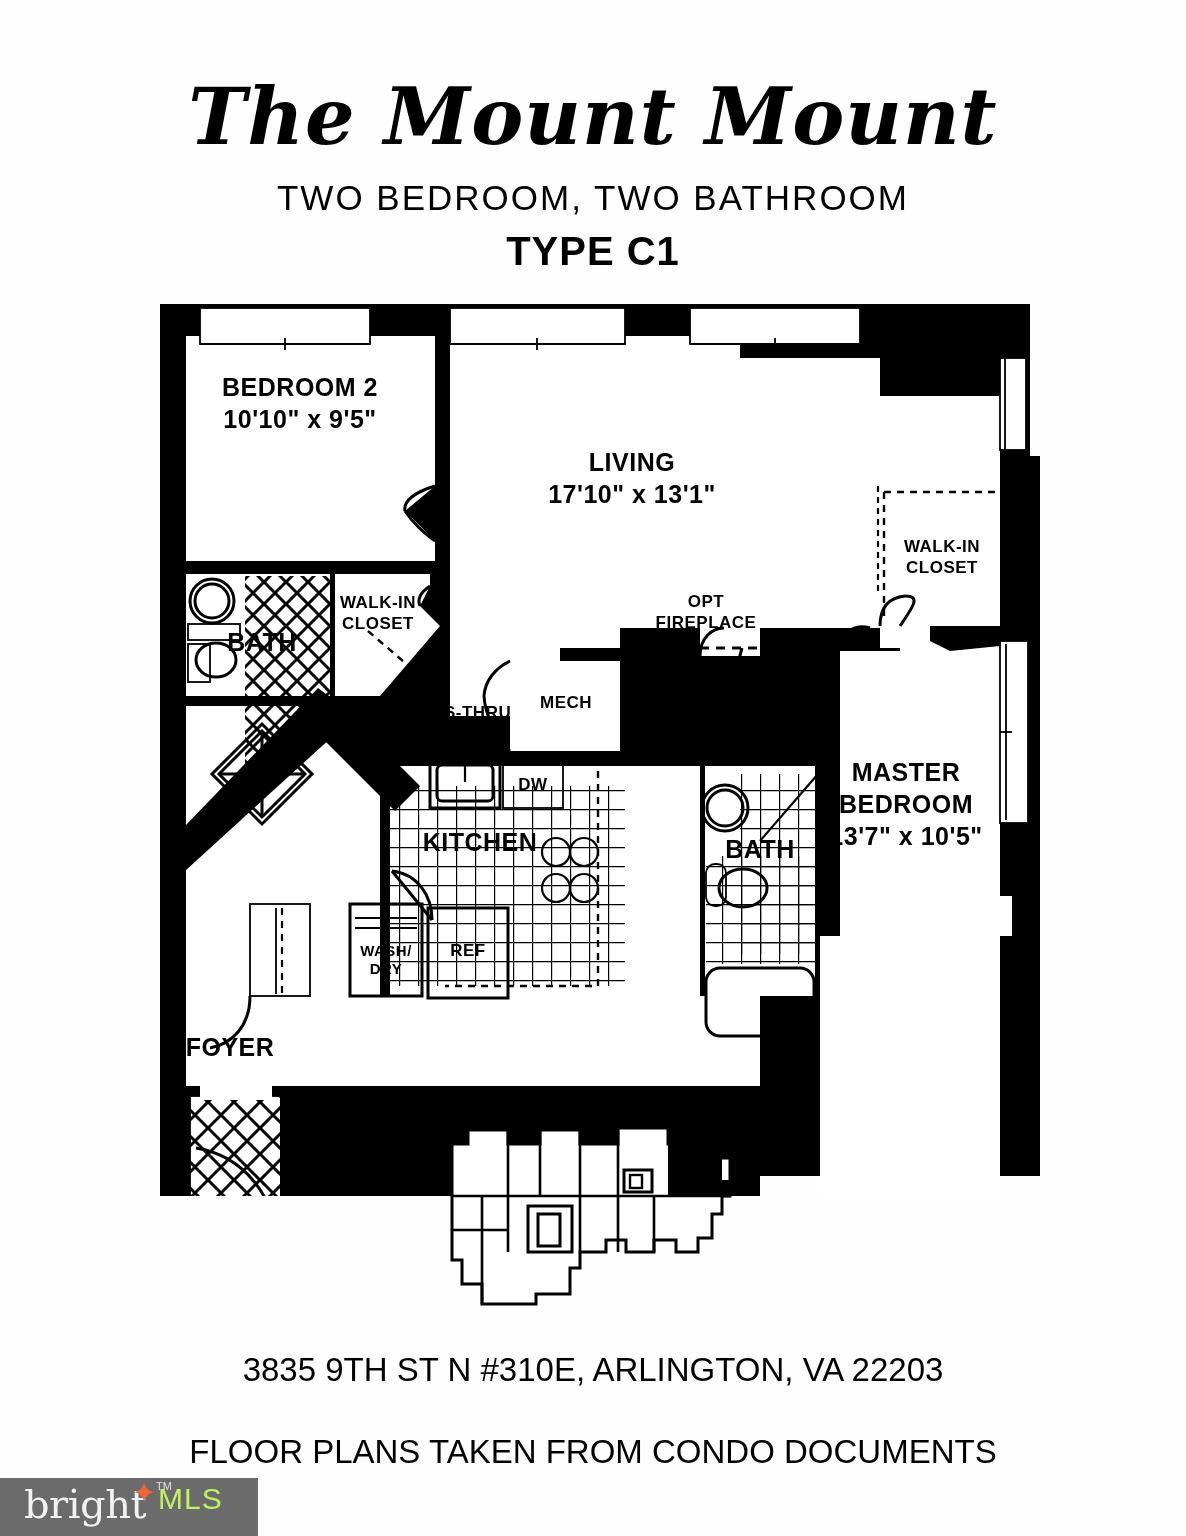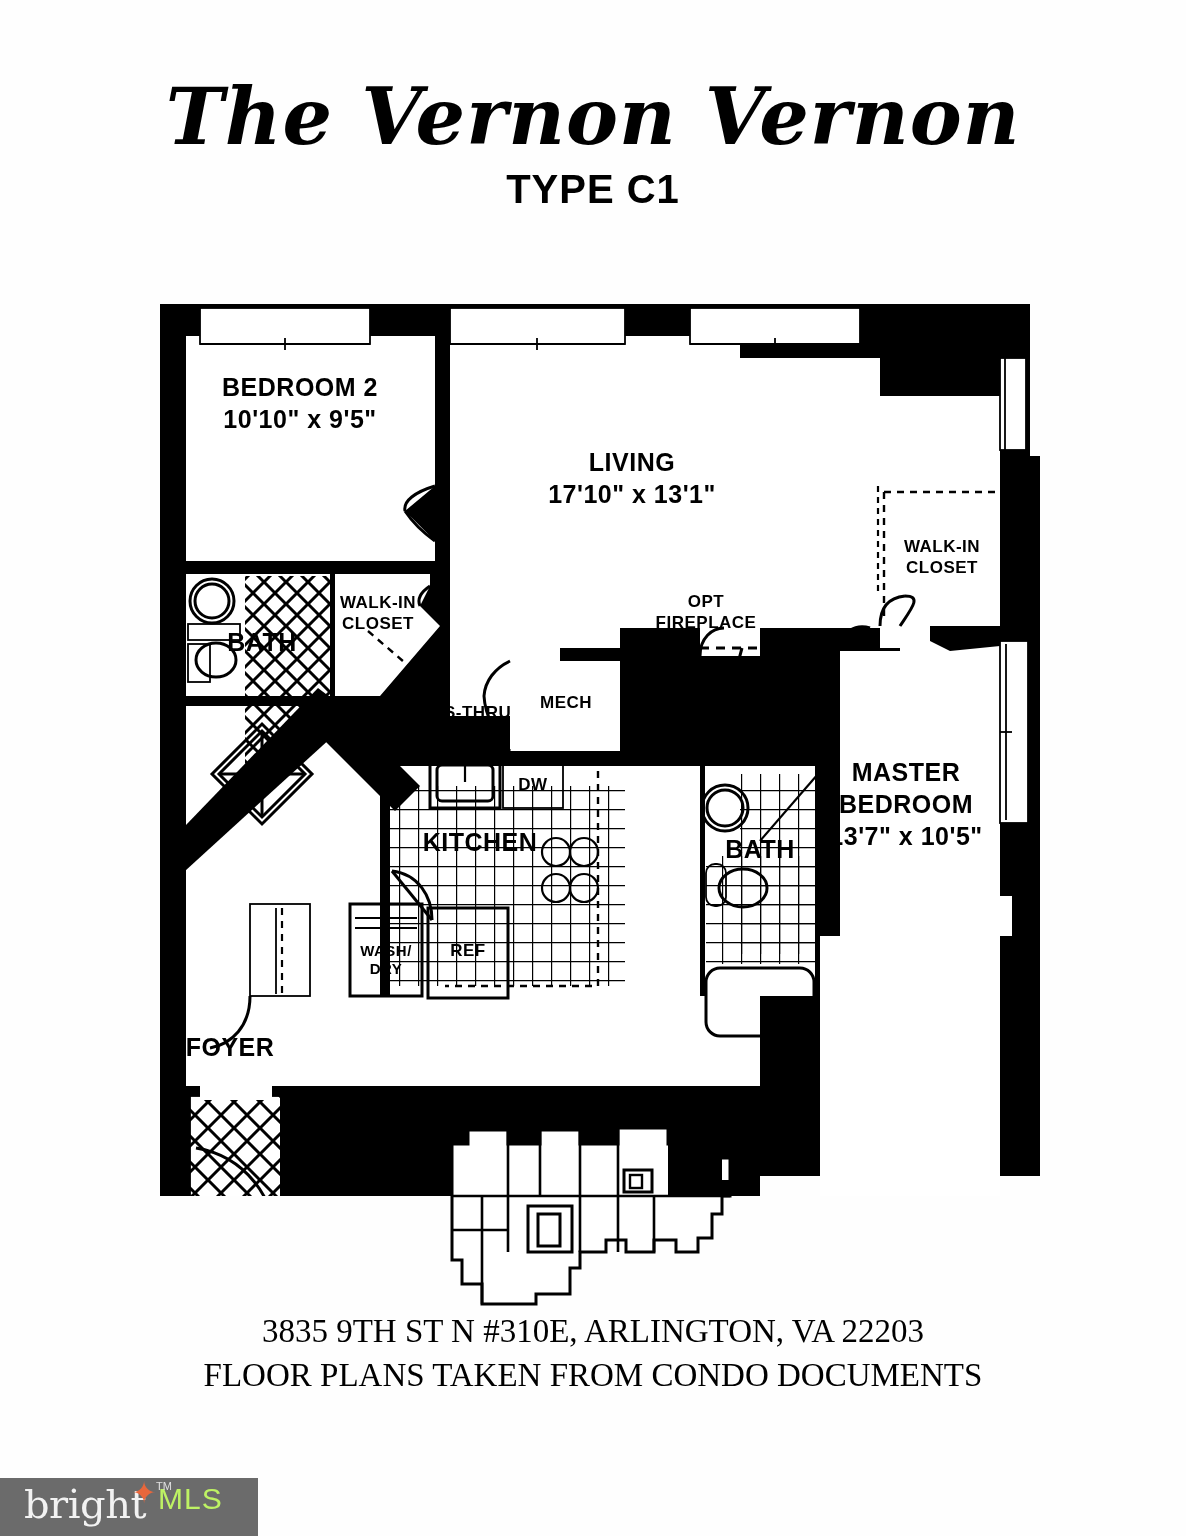--- a/index.html
+++ b/index.html
@@ -85,25 +85,26 @@
   }
 
   
   #footer {
     position: absolute;
     left: 0; top: 1310px;
     width: 1186px;
     text-align: center;
   }
   #footer .fline {
-    font-family: Liberation Serif, serif;
+    font-family: Liberation Sans, sans-serif;
     font-size: 33px;
     letter-spacing: 0px;
     line-height: 1.32;
     white-space: nowrap;
+    margin-top: 38px;
   }
 
   
   #watermark {
     position: absolute;
     left: 0; top: 1478px;
     width: 258px; height: 58px;
     background: #6b6b6b;
   }
   #wm-inner {
@@ -143,21 +144,22 @@
     font-size: 11px;
     color: #e0e0e0;
   }
 </style>
 </head>
 <body>
 
 <div id="page">
 
   <div id="header">
-    <div id="plan-name">The Vernon Vernon</div>
+    <div id="plan-name">The Mount Mount</div>
+    <div id="plan-subtitle">TWO BEDROOM, TWO BATHROOM</div>
     <div id="plan-type">TYPE C1</div>
   </div>
 
   <div id="plan-wrap">
   <svg id="plan-svg" width="1186" height="900" viewBox="0 0 1186 900" xmlns="http://www.w3.org/2000/svg">
 
     <g>
 
       <path class="wall" d="
         M160,8

